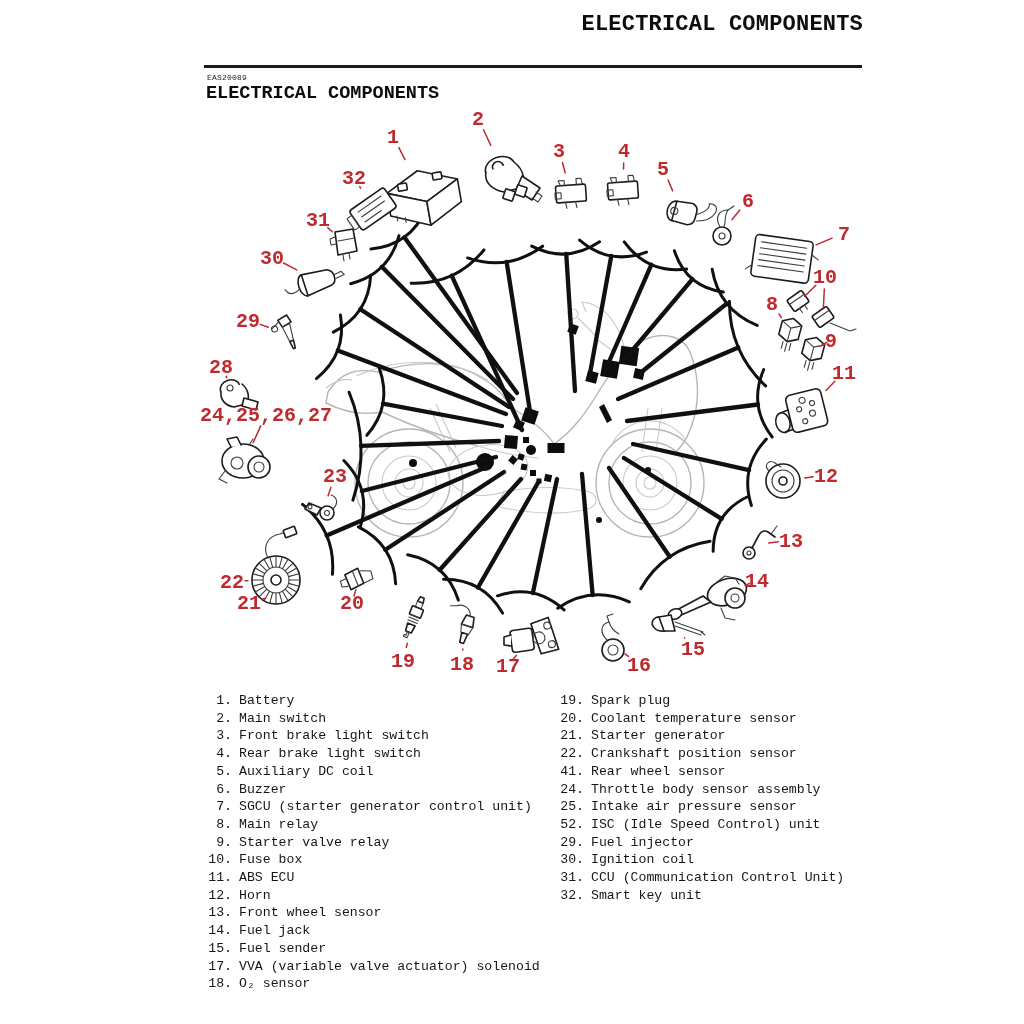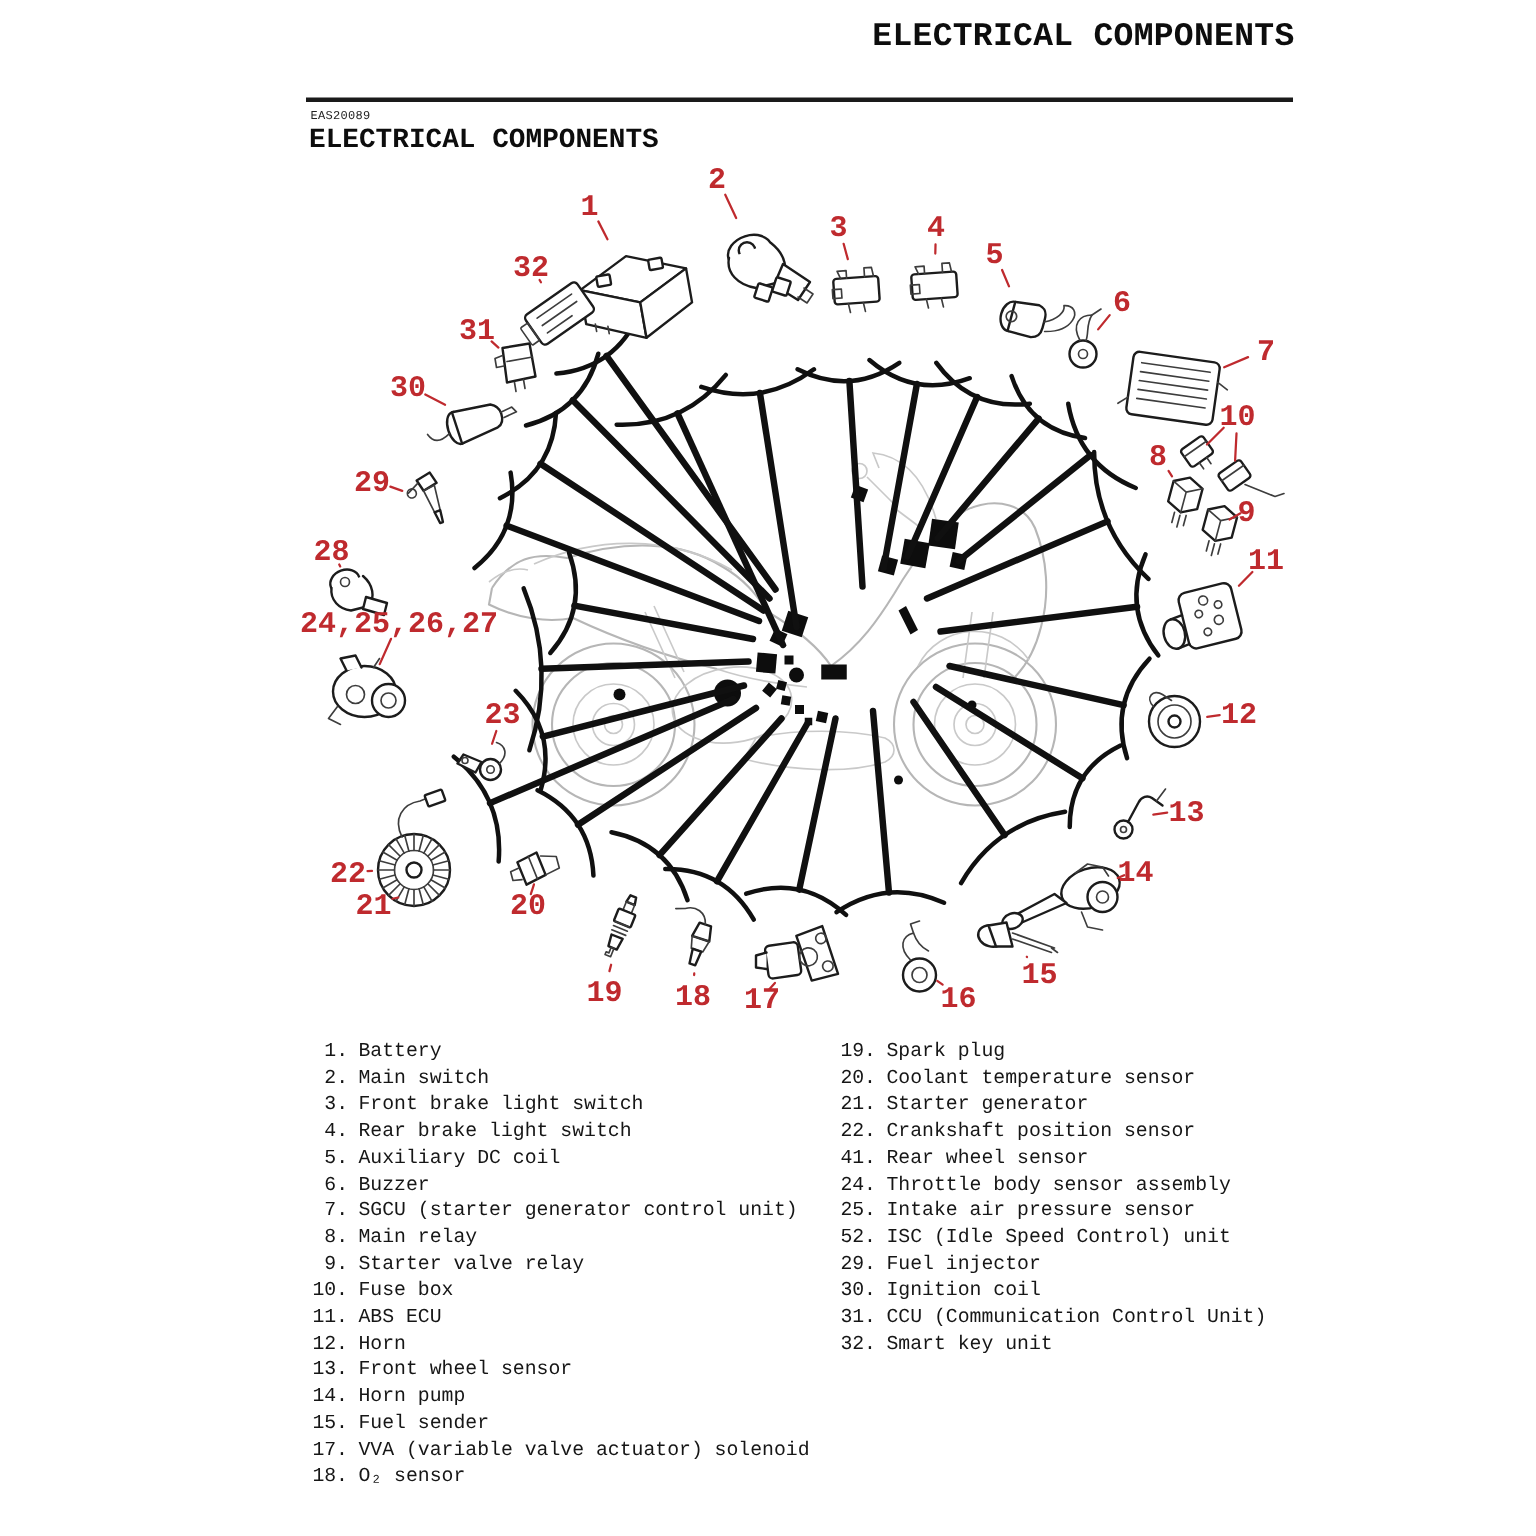--- a/index.html
+++ b/index.html
@@ -463,21 +463,21 @@
         <div class="legend-item">
           <span class="num">12.</span>
           <span class="lbl">Horn</span>
         </div>
         <div class="legend-item">
           <span class="num">13.</span>
           <span class="lbl">Front wheel sensor</span>
         </div>
         <div class="legend-item">
           <span class="num">14.</span>
-          <span class="lbl">Horn pump</span>
+          <span class="lbl">Fuel jack</span>
         </div>
         <div class="legend-item">
           <span class="num">15.</span>
           <span class="lbl">Fuel sender</span>
         </div>
         <div class="legend-item">
           <span class="num">17.</span>
           <span class="lbl">VVA (variable valve actuator) solenoid</span>
         </div>
         <div class="legend-item">

